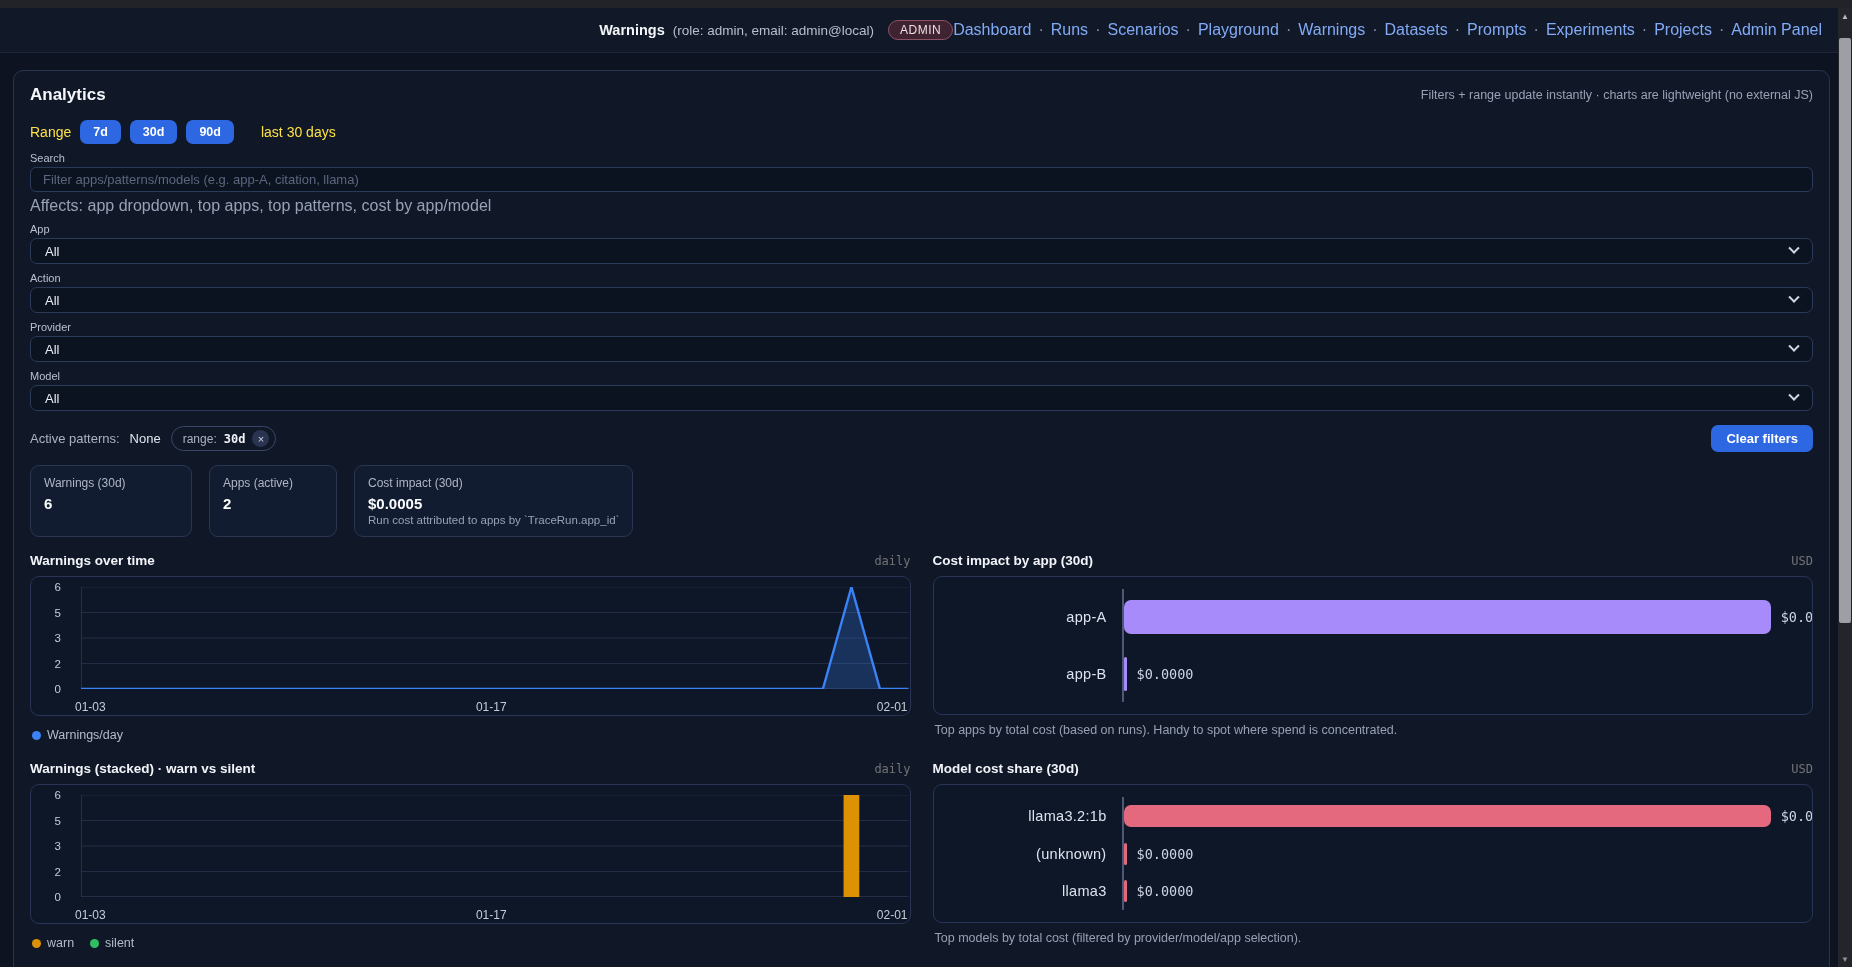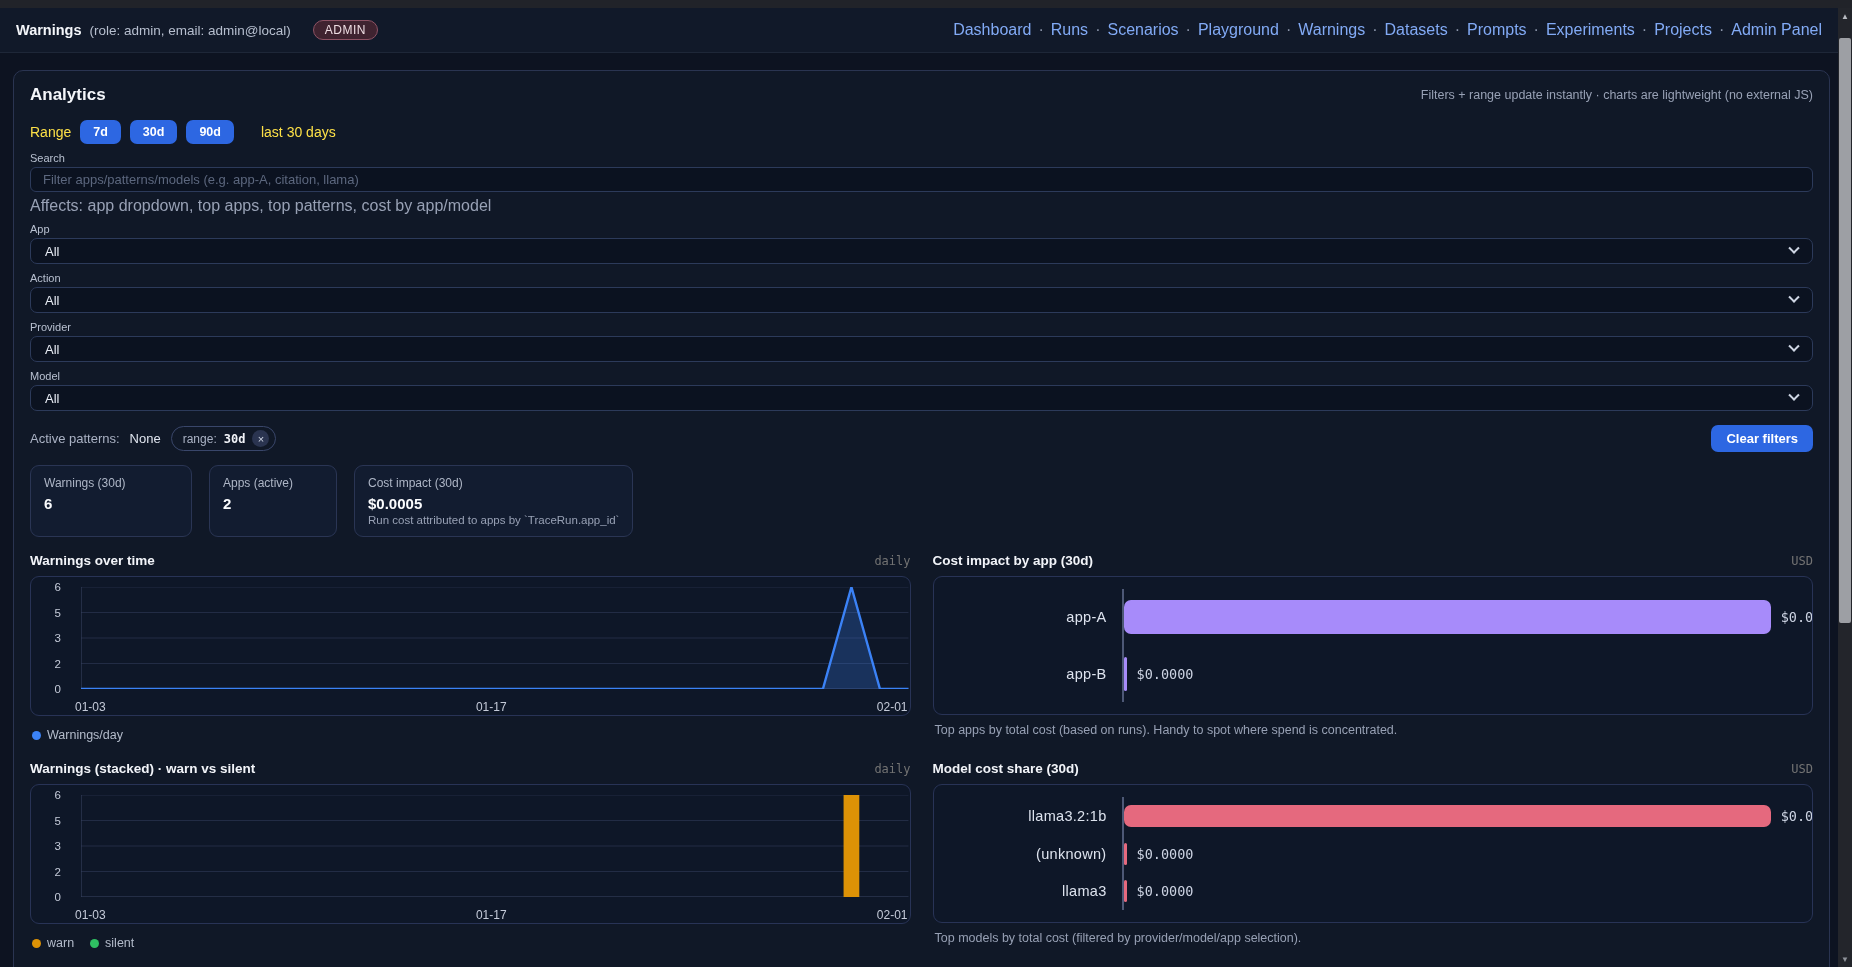--- a/index.html
+++ b/index.html
@@ -16,27 +16,27 @@
   .top-strip { position:absolute; top:0; left:0; width:1852px; height:8px; background:#212329; z-index:50; }
   .scrollbar { position:absolute; top:8px; right:0; width:14px; bottom:0; background:#23252b; z-index:60; }
   .sb-arrow { width:14px; height:16px; display:flex; align-items:center; justify-content:center; font-size:8px; color:#b7bac0; }
   .sb-arrow.down { position:absolute; bottom:0; color:#8e9299; }
   .sb-thumb { position:absolute; top:30px; left:1px; width:12px; height:585px; background:#9d9fa4; border-radius:2px; }
 
   
   .topbar {
     margin:8px 14px 0 0; height:45px; background:#111929;
     border-bottom:1px solid #1e2738;
-    display:flex; align-items:center; justify-content:space-between; padding:0 16px;
+    display:flex; align-items:center; justify-content:flex-end; padding:0 16px;
   }
   .tb-left { display:flex; align-items:center; gap:8px; }
   .tb-title { font-size:14.5px; font-weight:bold; color:#f4f6fa; }
   .tb-sub { font-size:13.5px; color:#b7bfcf; }
   .tb-badge {
-    margin-left:14px; font-size:12px; letter-spacing:.5px; color:#eedde3;
+    margin-left:6px; font-size:12px; letter-spacing:.5px; color:#eedde3;
     background:#3f2330; border:1.5px solid #8d5264; border-radius:999px; padding:2px 11px;
   }
   .tb-nav { display:flex; align-items:center; gap:7px; font-size:16px; }
   .tb-nav a { color:#82aaf5; text-decoration:none; }
   .tb-sep { color:#8c96ab; }
 
   
   .panel {
     margin:17px 22px 0 13px; background:#101827;
     border:1px solid #2a3451; border-radius:10px;

